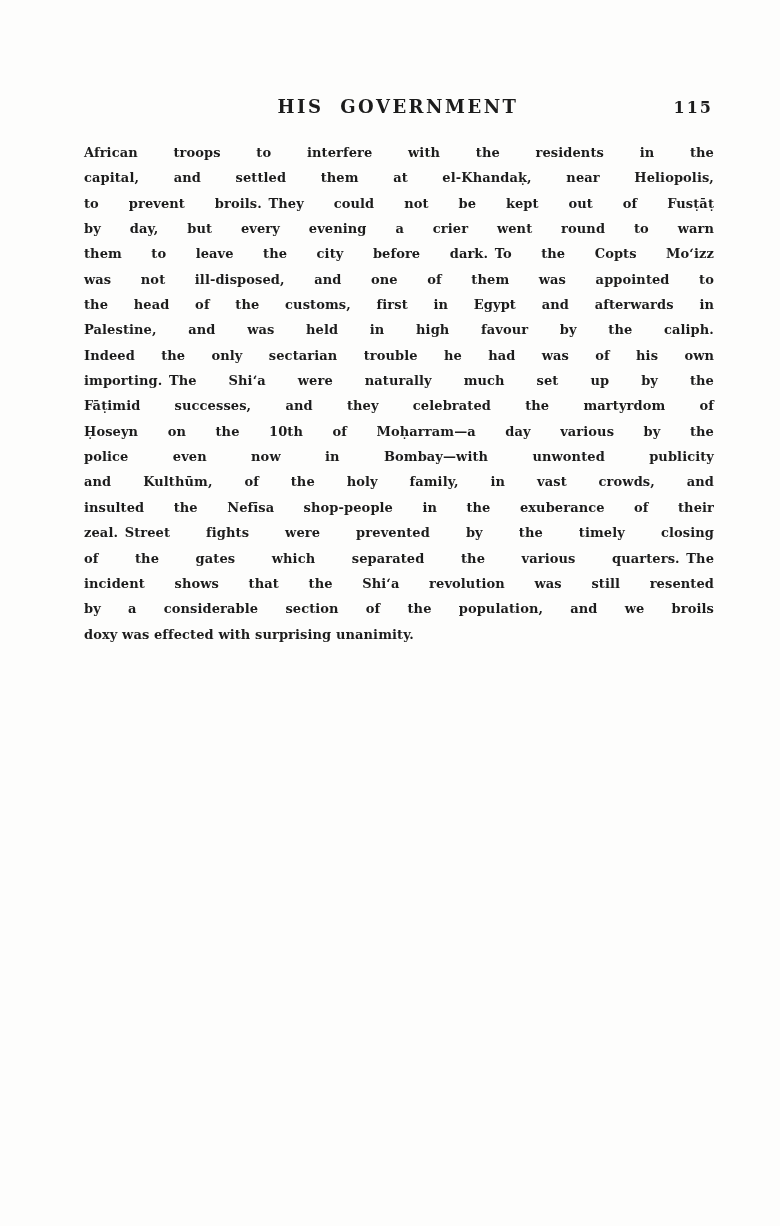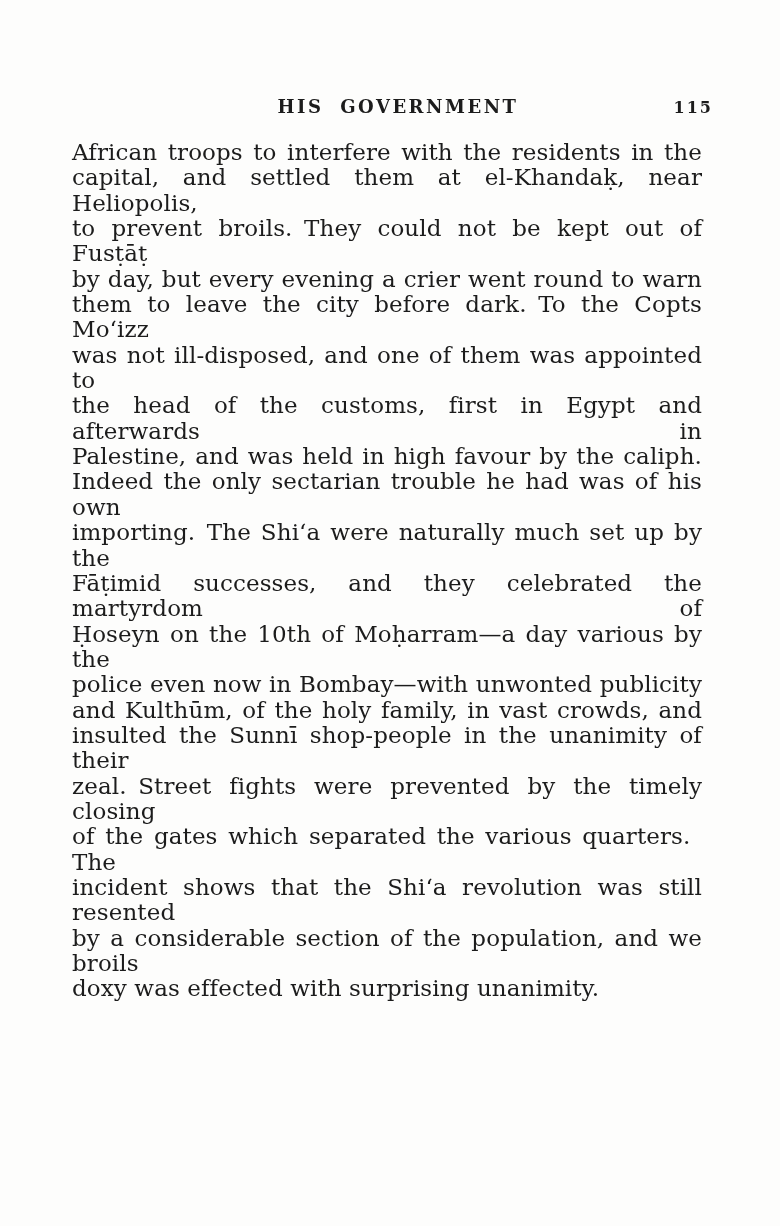--- a/index.html
+++ b/index.html
@@ -42,24 +42,24 @@
     position: absolute;
     right: 0;
     top: 2px;
     font-size: 16px;
     font-weight: bold;
     letter-spacing: 2px;
   }
   .text-block {
     position: absolute;
     top: 140px;
-    left: 72px;
+    left: 84px;
     width: 630px;
-    font-size: 23px;
-    font-weight: normal;
+    font-size: 13px;
+    font-weight: bold;
     line-height: 25.35px;
     letter-spacing: 0.1px;
   }
   .line {
     text-align: justify;
     text-align-last: justify;
     white-space: normal;
   }
   .line.last {
     text-align: justify;
@@ -82,20 +82,20 @@
       <div class="line">them to leave the city before dark. To the Copts Mo‘izz</div>
       <div class="line">was not ill-disposed, and one of them was appointed to</div>
       <div class="line">the head of the customs, first in Egypt and afterwards in</div>
       <div class="line">Palestine, and was held in high favour by the caliph.</div>
       <div class="line">Indeed the only sectarian trouble he had was of his own</div>
       <div class="line">importing. The Shi‘a were naturally much set up by the</div>
       <div class="line">Fāṭimid successes, and they celebrated the martyrdom of</div>
       <div class="line">Ḥoseyn on the 10th of Moḥarram—a day various by the</div>
       <div class="line">police even now in Bombay—with unwonted publicity</div>
       <div class="line">and Kulthūm, of the holy family, in vast crowds, and</div>
-      <div class="line">insulted the Sunnī shop-people in the unanimity of their</div>
+      <div class="line">insulted the Nefīsa shop-people in the exuberance of their</div>
       <div class="line">zeal. Street fights were prevented by the timely closing</div>
       <div class="line">of the gates which separated the various quarters. The</div>
       <div class="line">incident shows that the Shi‘a revolution was still resented</div>
       <div class="line">by a considerable section of the population, and we broils</div>
       <div class="line last">doxy was effected with surprising unanimity.</div>
     </div>
 </div>
 
 </body></html>

